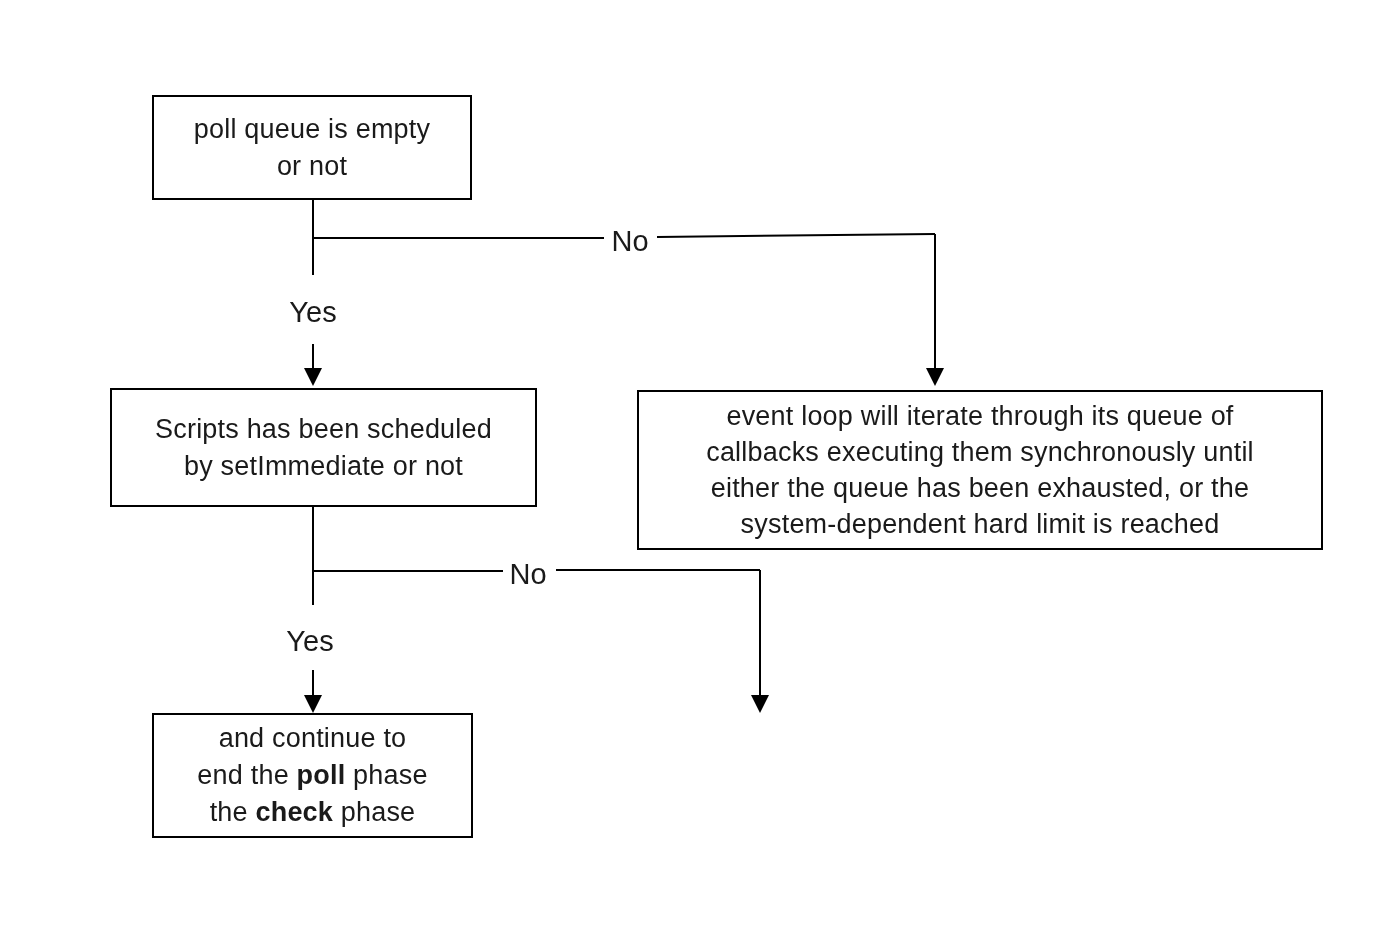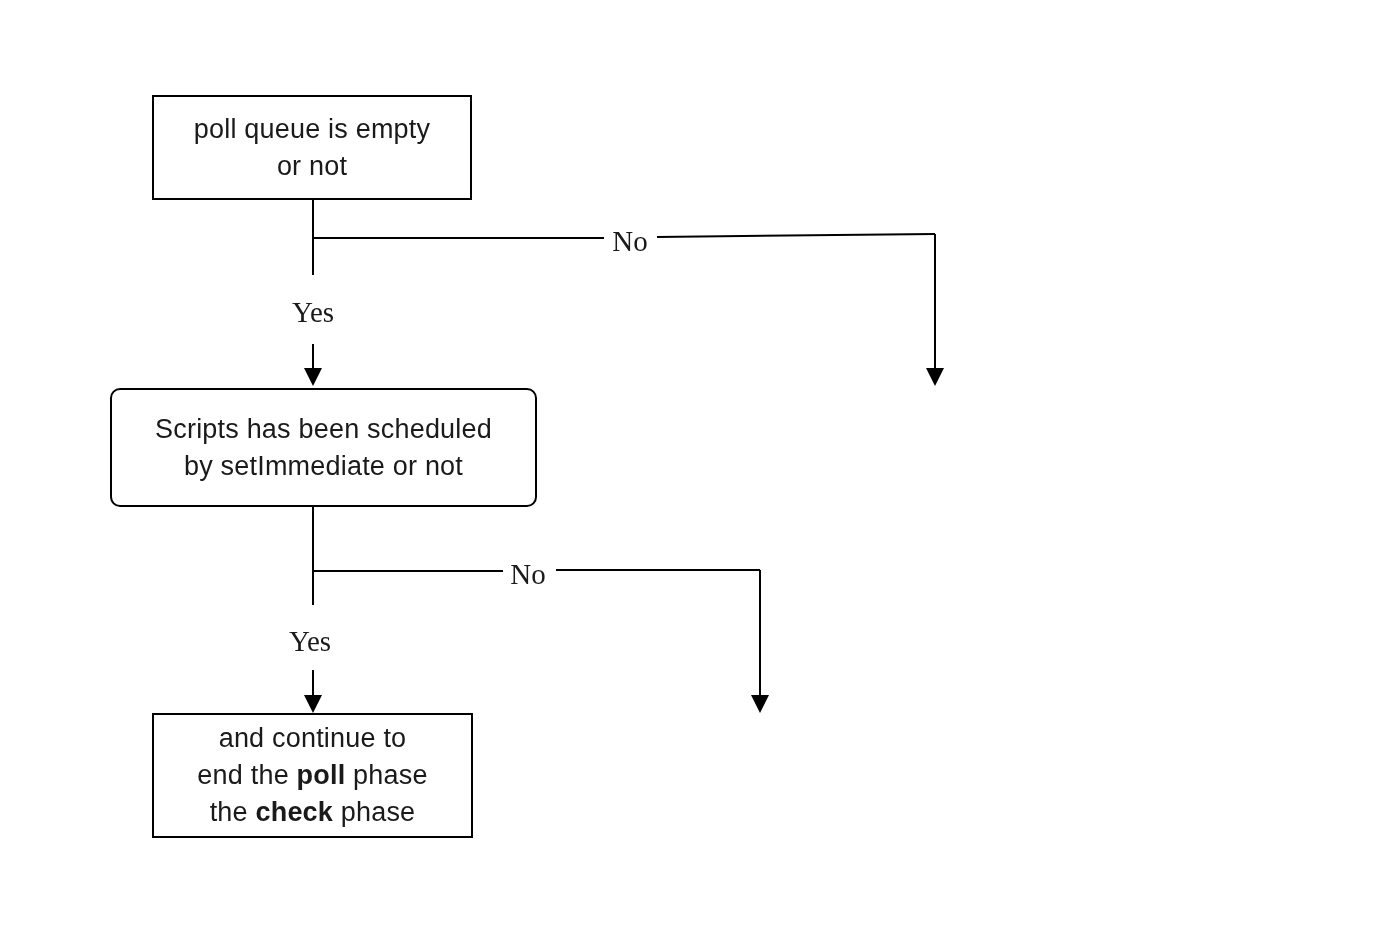--- a/index.html
+++ b/index.html
@@ -24,32 +24,31 @@
     flex-direction:column;
     justify-content:center;
     align-items:center;
     text-align:center;
     font-size:27px;
     line-height:37px;
     letter-spacing:0.2px;
   }
   .node .ln{white-space:pre;}
   #node-poll-queue   {left:152px; top:95px;  width:320px; height:105px;}
-  #node-scripts      {left:110px; top:388px; width:427px; height:119px;border-radius:10px;}
+  #node-scripts      {left:110px; top:388px; width:427px; height:119px;}
   #node-iterate      {left:637px; top:390px; width:686px; height:160px; line-height:36px;}
   #node-end-poll     {left:152px; top:713px; width:321px; height:125px;}
   #node-wait         {left:578px; top:715px; width:358px; height:118px;}
   .edge-label{
     position:absolute;
     transform:translate(-50%,-50%);
     font-size:29px;
     background:var(--bg,#fff);
     padding:0 4px;
     white-space:pre;
-    font-family:Liberation Serif, serif;
   }
   svg.wires{position:absolute;left:0;top:0;width:1388px;height:940px;}
   svg.wires line{stroke:var(--line,#000);stroke-width:2;}
   svg.wires polygon{fill:var(--line,#000);}
   b{font-weight:bold;}
 </style>
 </head>
 <body>
 
 <div class="canvas">
@@ -76,20 +75,26 @@
   <div class="node" id="node-poll-queue">
     <div class="ln">poll queue is empty</div>
     <div class="ln">or not</div>
   </div>
 
   <div class="node" id="node-scripts">
     <div class="ln">Scripts has been scheduled</div>
     <div class="ln">by setImmediate or not</div>
   </div>
 
+  <div class="node" id="node-iterate">
+    <div class="ln">event loop will iterate through its queue of</div>
+    <div class="ln">callbacks executing them synchronously until</div>
+    <div class="ln">either the queue has been exhausted, or the</div>
+    <div class="ln">system-dependent hard limit is reached</div>
+  </div>
 
   <div class="node" id="node-end-poll">
     <div class="ln">and continue to</div>
     <div class="ln"><span>end the </span><b>poll</b><span> phase</span></div>
     <div class="ln"><span>the </span><b>check</b><span> phase</span></div>
   </div>
 
 
   <div class="edge-label" style="left:630px;top:241px;">No</div>
   <div class="edge-label" style="left:313px;top:312px;">Yes</div>

